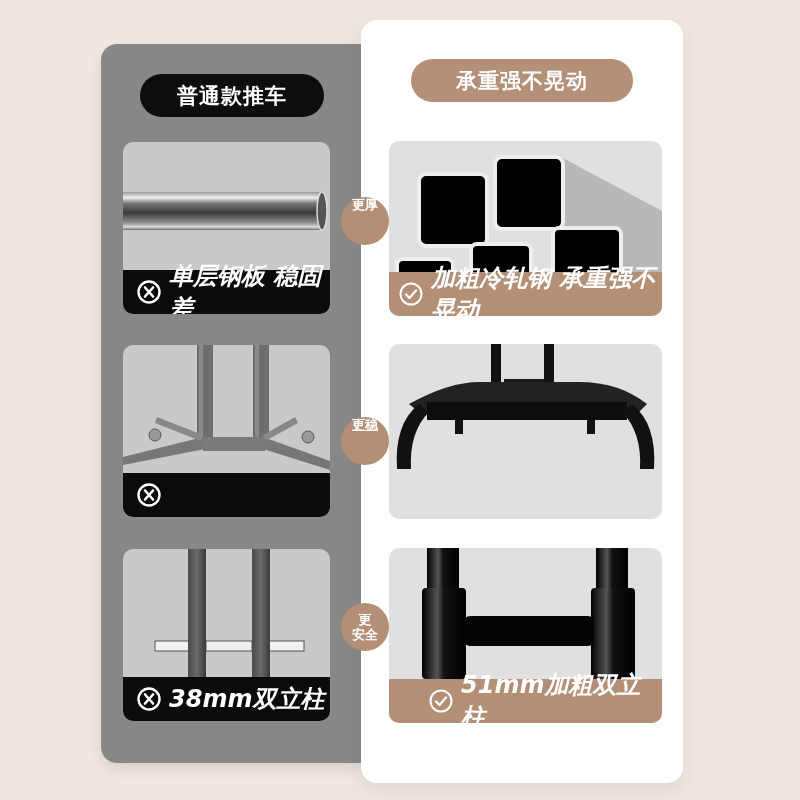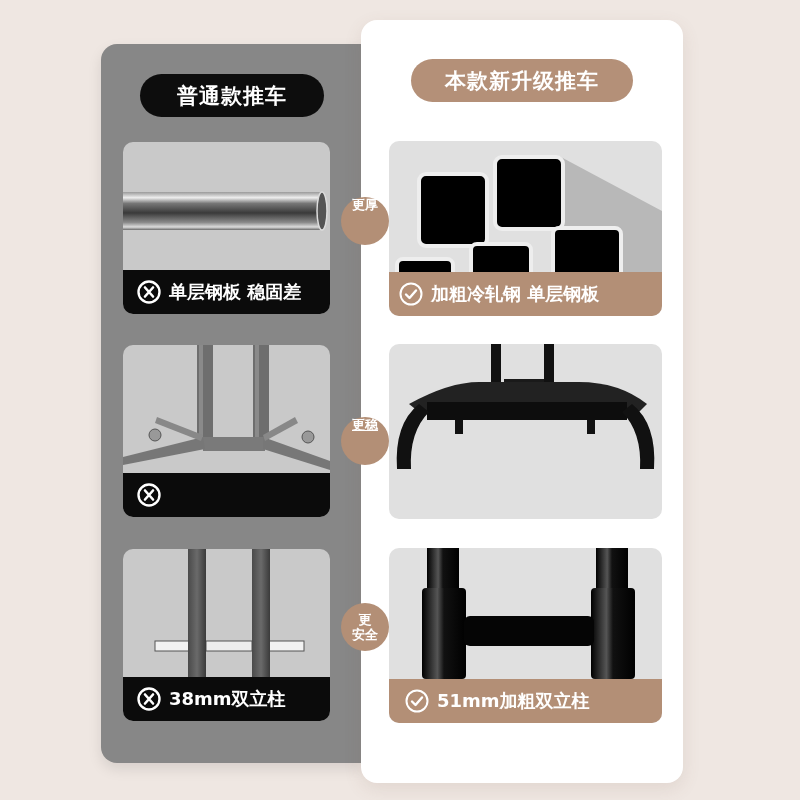--- a/index.html
+++ b/index.html
@@ -6,34 +6,34 @@
   body{width:800px;height:800px;background:#efe7e2;position:relative;overflow:hidden;font-family:"DejaVu Sans","Liberation Sans",sans-serif;}
   .panel-old{position:absolute;left:101px;top:44px;width:262px;height:719px;background:#878787;border-radius:16px 0 0 16px;box-shadow:0 6px 14px rgba(0,0,0,0.10);}
   .panel-new{position:absolute;left:361px;top:20px;width:322px;height:763px;background:#ffffff;border-radius:16px;box-shadow:0 6px 18px rgba(120,90,70,0.12);}
   .pill{position:absolute;color:#fff;font-weight:bold;font-size:21px;display:flex;align-items:center;justify-content:center;border-radius:22px;letter-spacing:1px;}
   .pill-old{left:140px;top:74px;width:184px;height:43px;background:#0d0d0d;}
   .pill-new{left:411px;top:59px;width:222px;height:43px;background:#b49078;}
   .card{position:absolute;border-radius:10px;overflow:hidden;}
   .card-old{left:123px;width:207px;height:172px;background:#c9c9c9;}
   .card-new{left:389px;width:273px;height:175px;background:#e0e0e0;}
   .card .img{position:absolute;left:0;top:0;right:0;bottom:44px;}
-  .card .label{position:absolute;left:0;right:0;bottom:0;height:44px;display:flex;align-items:center;color:#fff;font-size:18px;font-weight:bold;}
+  .card .label{position:absolute;left:0;right:0;bottom:0;height:44px;display:flex;align-items:center;color:#fff;font-size:24px;font-weight:bold;font-style:italic;}
   .card-old .label{background:#0b0b0b;padding-left:14px;}
   .card-new .label{background:#b38f76;padding-left:10px;}
   .label .ico{width:24px;height:24px;margin-right:8px;flex:0 0 auto;}
   .badge{position:absolute;left:341px;width:48px;height:48px;border-radius:50%;background:#b38f76;color:#fff;font-size:13px;font-weight:bold;display:flex;justify-content:center;text-align:center;line-height:15px;}
 </style>
 </head>
 <body>
 
 <div class="panel-old"></div>
 <div class="panel-new"></div>
 
 <div class="pill pill-old">普通款推车</div>
-<div class="pill pill-new">本款新升级推车</div>
+<div class="pill pill-new">承重强不晃动</div>
 
 <div class="card card-old" style="top:142px;">
   <div class="img">
     <svg width="207" height="128" viewBox="0 0 207 128">
       <defs>
         <linearGradient id="tubeG" x1="0" y1="0" x2="0" y2="1">
           <stop offset="0" stop-color="#9a9a9a"></stop>
           <stop offset="0.15" stop-color="#eeeeee"></stop>
           <stop offset="0.3" stop-color="#777"></stop>
           <stop offset="0.55" stop-color="#3a3a3a"></stop>
@@ -114,21 +114,21 @@
       <rect x="8" y="118" width="56" height="30" rx="6" fill="#000" stroke="#eee" stroke-width="4"></rect>
       <rect x="82" y="103" width="60" height="40" rx="6" fill="#000" stroke="#eee" stroke-width="4"></rect>
       <rect x="164" y="87" width="68" height="60" rx="6" fill="#000" stroke="#eee" stroke-width="4"></rect>
     </svg>
   </div>
   <div class="label">
     <svg class="ico" viewBox="0 0 24 24">
         <circle cx="12" cy="12" r="10.5" fill="none" stroke="#fff" stroke-width="2"></circle>
         <path d="M7 12.5 L10.5 16 L17 8.5" fill="none" stroke="#fff" stroke-width="2.4" stroke-linecap="round" stroke-linejoin="round"></path>
       </svg>
-    <span>加粗冷轧钢 单层钢板</span>
+    <span>加粗冷轧钢 承重强不晃动</span>
   </div>
 </div>
 
 <div class="card card-new" style="top:344px;">
   <div class="img">
     <svg width="273" height="131" viewBox="0 0 273 131">
       <rect x="102" y="0" width="10" height="40" fill="#111"></rect>
       <rect x="155" y="0" width="10" height="40" fill="#111"></rect>
       <rect x="115" y="35" width="40" height="20" fill="#1a1a1a"></rect>
       <path d="M20,60 Q60,38 90,38 L190,38 Q230,38 258,60 L250,68 L30,68 Z" fill="#222"></path>
@@ -152,21 +152,21 @@
           <stop offset="1" stop-color="#000"></stop>
         </linearGradient>
       </defs>
       <rect x="38" y="0" width="32" height="45" fill="url(#blkG)"></rect>
       <rect x="207" y="0" width="32" height="45" fill="url(#blkG)"></rect>
       <rect x="33" y="40" width="44" height="91" rx="4" fill="url(#blkG)"></rect>
       <rect x="202" y="40" width="44" height="91" rx="4" fill="url(#blkG)"></rect>
       <rect x="75" y="68" width="130" height="30" rx="6" fill="#050505"></rect>
     </svg>
   </div>
-  <div class="label" style="padding-left:16px;margin-top:36px;">
+  <div class="label" style="padding-left:40px;margin-top:36px;">
     <svg class="ico" viewBox="0 0 24 24">
         <circle cx="12" cy="12" r="10.5" fill="none" stroke="#fff" stroke-width="2"></circle>
         <path d="M7 12.5 L10.5 16 L17 8.5" fill="none" stroke="#fff" stroke-width="2.4" stroke-linecap="round" stroke-linejoin="round"></path>
       </svg>
     <span>51mm加粗双立柱</span>
   </div>
 </div>
 
 <div class="badge" style="top:197px;">
   <span>更厚</span>

